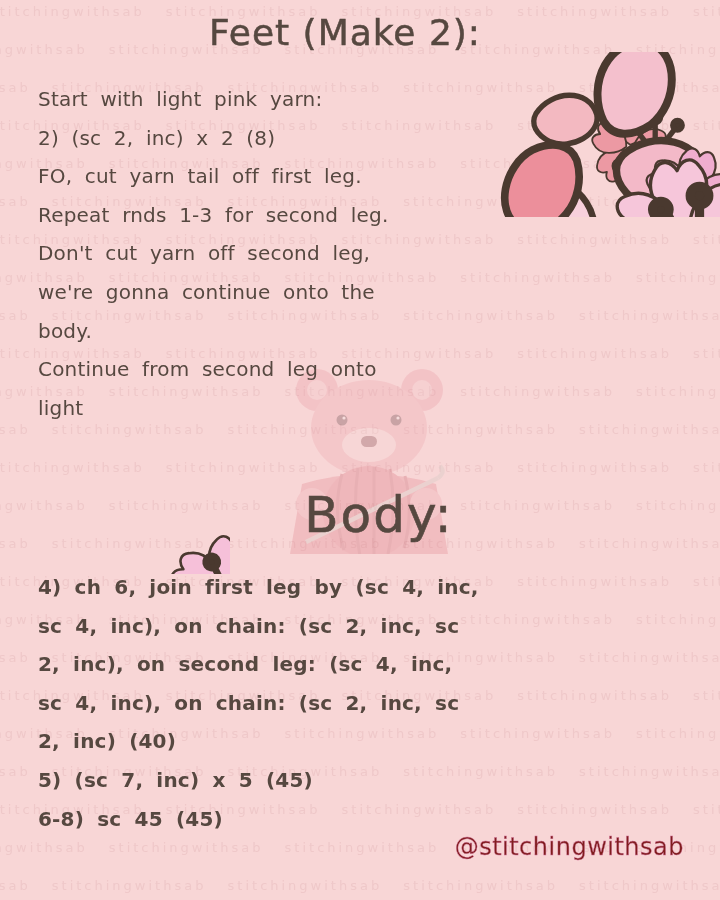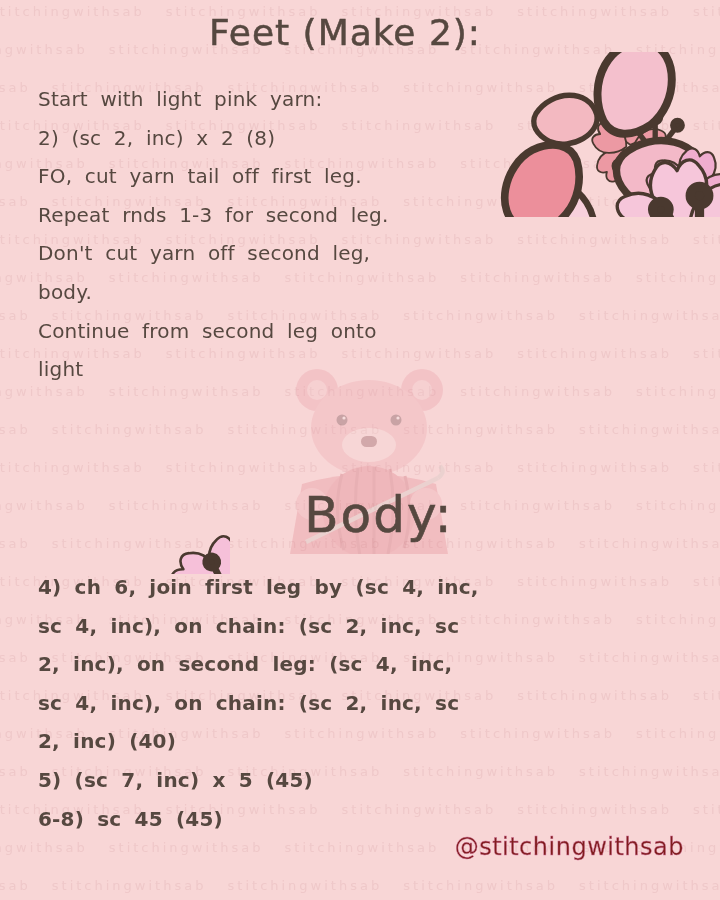--- a/index.html
+++ b/index.html
@@ -153,20 +153,21 @@
     <use href="#petal" transform="translate(624,163) scale(0.62) rotate(100)" fill="#f8d0dc"></use>
     <use href="#petal" transform="translate(641,188) scale(0.72) rotate(145)" fill="#ec8f9b"></use>
   </svg>
 
   <div class="tblock feet">
     <div class="line">Start with light pink yarn:</div>
     <div class="line">2) (sc 2, inc) x 2 (8)</div>
     <div class="line">FO, cut yarn tail off first leg.</div>
     <div class="line">Repeat rnds 1-3 for second leg.</div>
     <div class="line">Don't cut yarn off second leg,</div>
+    <div class="line">we're gonna continue onto the</div>
     <div class="line">body.</div>
     <div class="line">Continue from second leg onto</div>
     <div class="line">light</div>
   </div>
 
   <svg class="deco body-flower" width="116" height="116" viewBox="-58 -58 116 116">
     <use href="#sakura-bloom" transform="scale(1.12) rotate(10)" fill="#f6c0d9"></use>
     <use href="#sakura-stamens" transform="scale(1.3) rotate(10)"></use>
   </svg>
 

